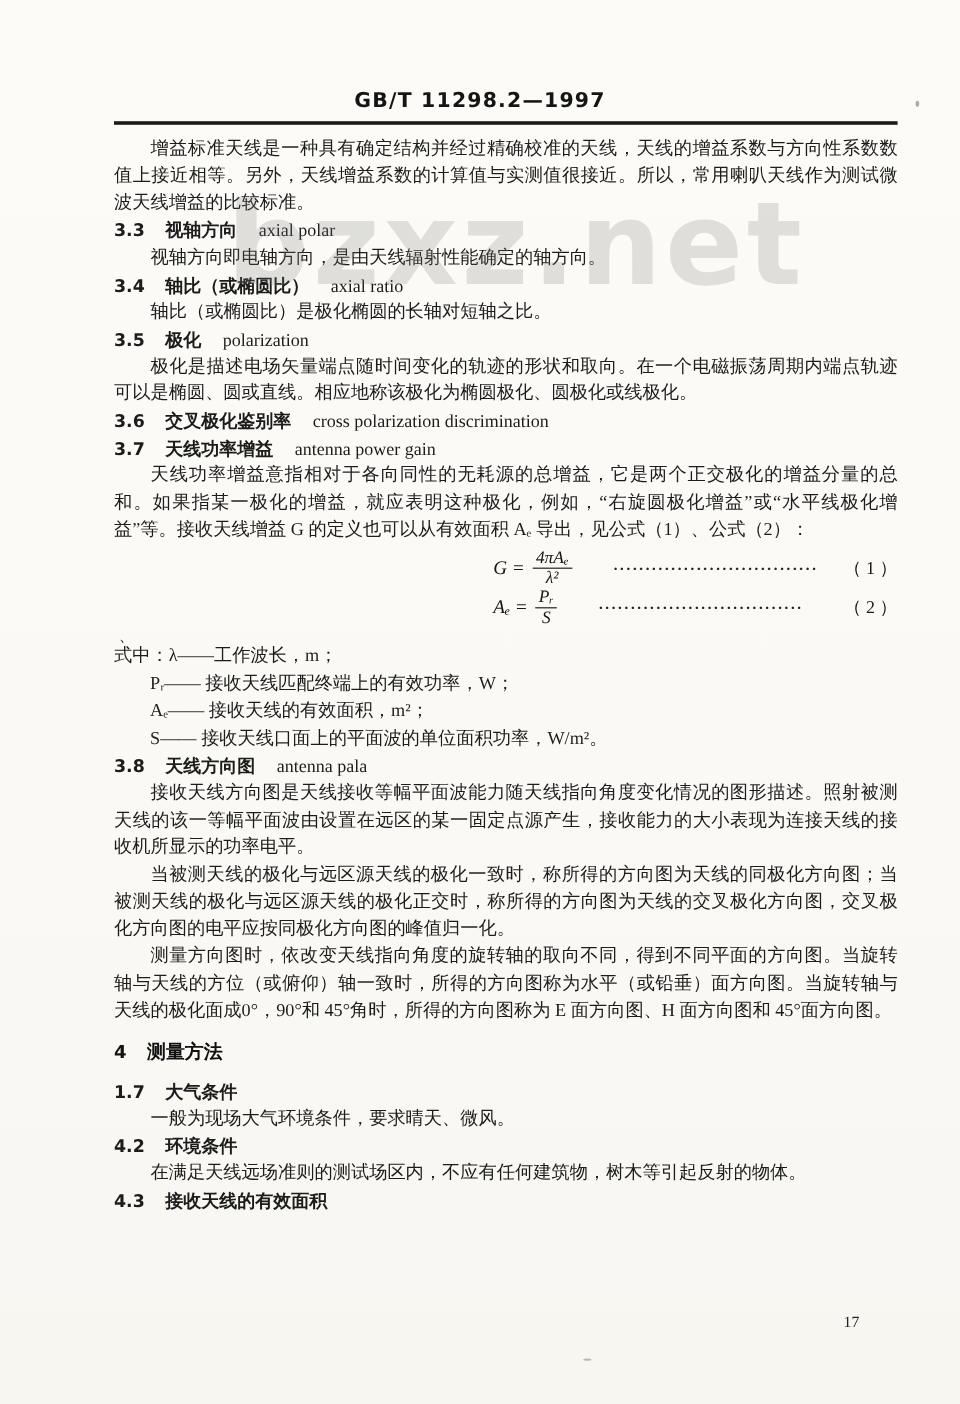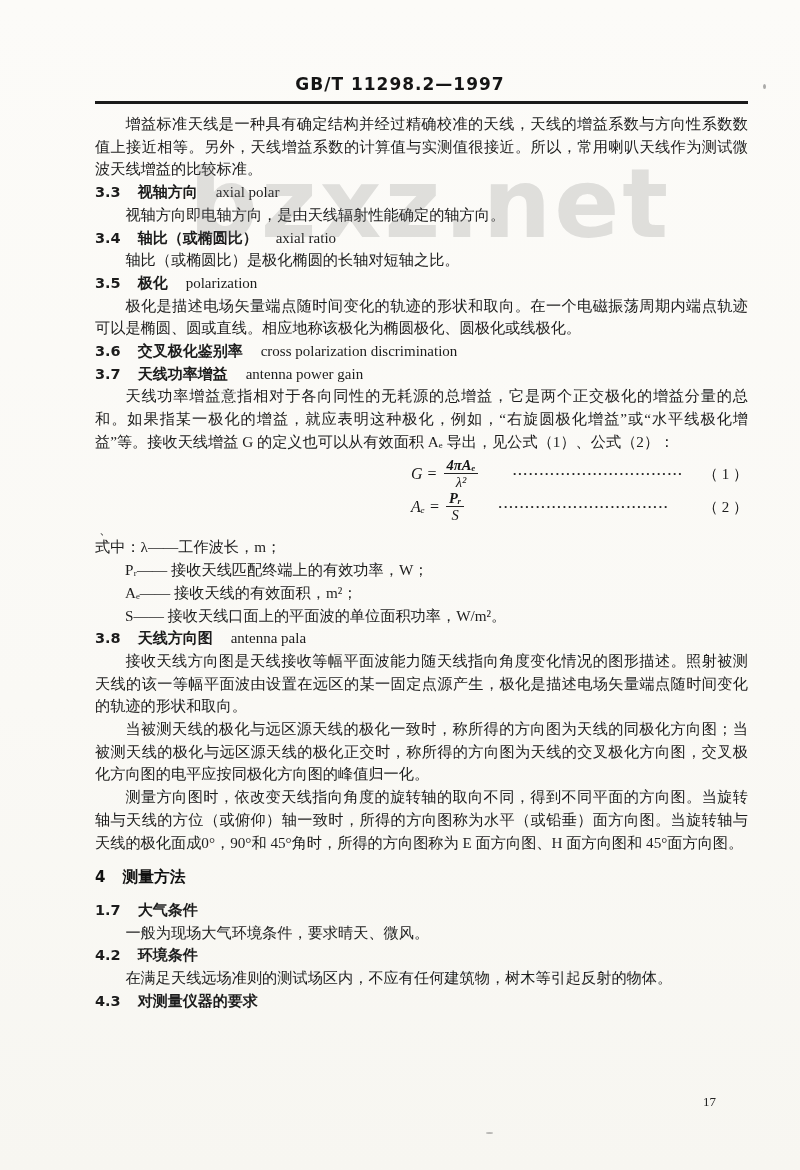--- a/index.html
+++ b/index.html
@@ -30,21 +30,21 @@
   .clause-head{display:flex;align-items:baseline;white-space:nowrap;height:22.7px;}
   .c-num{font-family:"DejaVu Sans","Liberation Sans",sans-serif;font-weight:bold;font-size:14.5px;margin-right:17px;}
   .c-zh{font-family:"DejaVu Sans","Liberation Sans",sans-serif;font-weight:bold;font-size:15px;}
   .c-en{font-family:"Liberation Serif","DejaVu Serif",serif;font-size:15px;margin-left:18px;font-weight:normal;}
   .formula-block{margin:4px 0 0 0;}
   .formula-row{display:flex;align-items:center;height:33px;}
   .f-eq{margin-left:316px;display:flex;align-items:center;font-style:italic;font-size:16px;color:#161616;}
   .f-lhs{margin-right:5px;}
   .f-sign{margin-right:7px;font-style:normal;}
   .frac{display:inline-flex;flex-direction:column;align-items:center;line-height:1.12;font-size:14.5px;}
-  .frac-num{padding:0 3px;border-bottom:1.4px solid #222;font-weight:bold;}
+  .frac-num{padding:0 3px;border-bottom:1.4px solid #222;}
   .frac-den{padding:0 3px;}
   .leader{flex:1;margin-left:34px;overflow:hidden;white-space:nowrap;font-style:normal;
           font-weight:bold;font-size:13px;letter-spacing:1px;color:#222;}
   .f-label{font-style:normal;font-size:15px;white-space:nowrap;}
   .stray-line{height:13px;line-height:13px;font-size:13px;text-indent:4px;}
   .where-lead{margin:0;}
   .where-item{margin:0;padding-left:30px;}
   .chapter-head{display:flex;align-items:baseline;white-space:nowrap;margin:12px 0 10px 0;
     font-family:"DejaVu Sans","Liberation Sans",sans-serif;font-weight:bold;font-size:15.8px;color:#111;}
   .ch-num{margin-right:17px;font-size:15px;}
@@ -133,21 +133,21 @@
     <p class="where-lead">式中：λ——工作波长，m；</p>
     <p class="where-item">Pᵣ—— 接收天线匹配终端上的有效功率，W；</p>
     <p class="where-item">Aₑ—— 接收天线的有效面积，m²；</p>
     <p class="where-item">S—— 接收天线口面上的平面波的单位面积功率，W/m²。</p>
 
     <div class="clause-head">
       <span class="c-num">3.8</span>
       <span class="c-zh">天线方向图</span>
       <span class="c-en">antenna pala</span>
     </div>
-    <p class="para">接收天线方向图是天线接收等幅平面波能力随天线指向角度变化情况的图形描述。照射被测天线的该一等幅平面波由设置在远区的某一固定点源产生，极化是描述电场矢量端点随时间变化的轨迹的形状和取向。</p>
+    <p class="para">接收天线方向图是天线接收等幅平面波能力随天线指向角度变化情况的图形描述。照射被测天线的该一等幅平面波由设置在远区的某一固定点源产生，接收能力的大小表现为连接天线的接收机所显示的功率电平。</p>
     <p class="para">当被测天线的极化与远区源天线的极化一致时，称所得的方向图为天线的同极化方向图；当被测天线的极化与远区源天线的极化正交时，称所得的方向图为天线的交叉极化方向图，交叉极化方向图的电平应按同极化方向图的峰值归一化。</p>
     <p class="para">测量方向图时，依改变天线指向角度的旋转轴的取向不同，得到不同平面的方向图。当旋转轴与天线的方位（或俯仰）轴一致时，所得的方向图称为水平（或铅垂）面方向图。当旋转轴与天线的极化面成0°，90°和 45°角时，所得的方向图称为 E 面方向图、H 面方向图和 45°面方向图。</p>
 
     <div class="chapter-head">
       <span class="ch-num">4</span>
       <span class="ch-title">测量方法</span>
     </div>
 
     <div class="clause-head">
       <span class="c-num">1.7</span>
@@ -156,21 +156,21 @@
     <p class="para">一般为现场大气环境条件，要求晴天、微风。</p>
 
     <div class="clause-head">
       <span class="c-num">4.2</span>
       <span class="c-zh">环境条件</span>
     </div>
     <p class="para">在满足天线远场准则的测试场区内，不应有任何建筑物，树木等引起反射的物体。</p>
 
     <div class="clause-head">
       <span class="c-num">4.3</span>
-      <span class="c-zh">对测量仪器的要求</span>
+      <span class="c-zh">接收天线的有效面积</span>
     </div>
 
   </div>
 
   <div class="page-num">17</div>
 
   <div class="speck speck-a"></div>
   <div class="speck speck-b"></div>
 
 </div>

